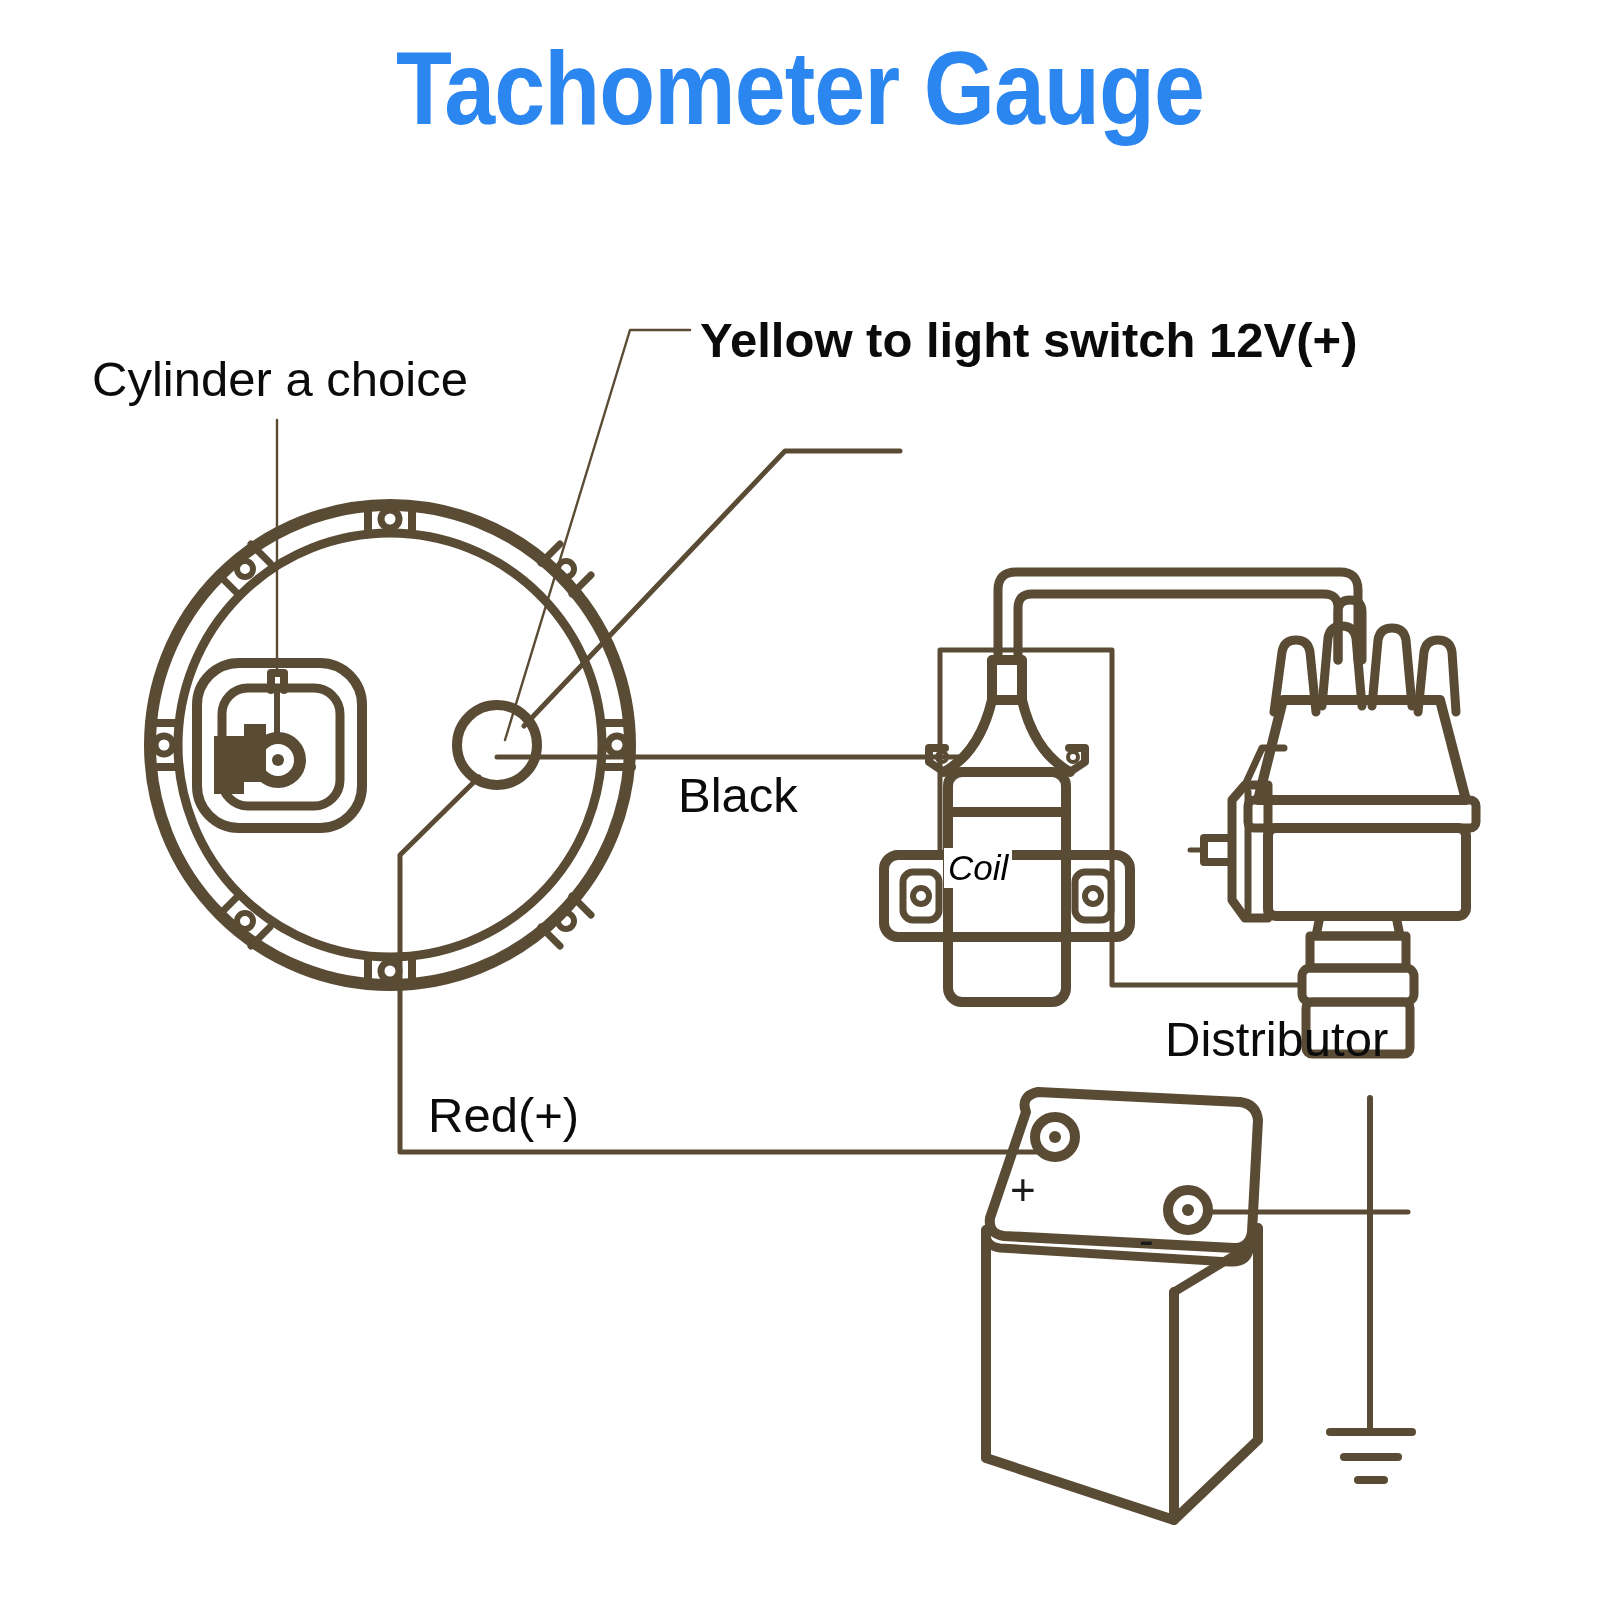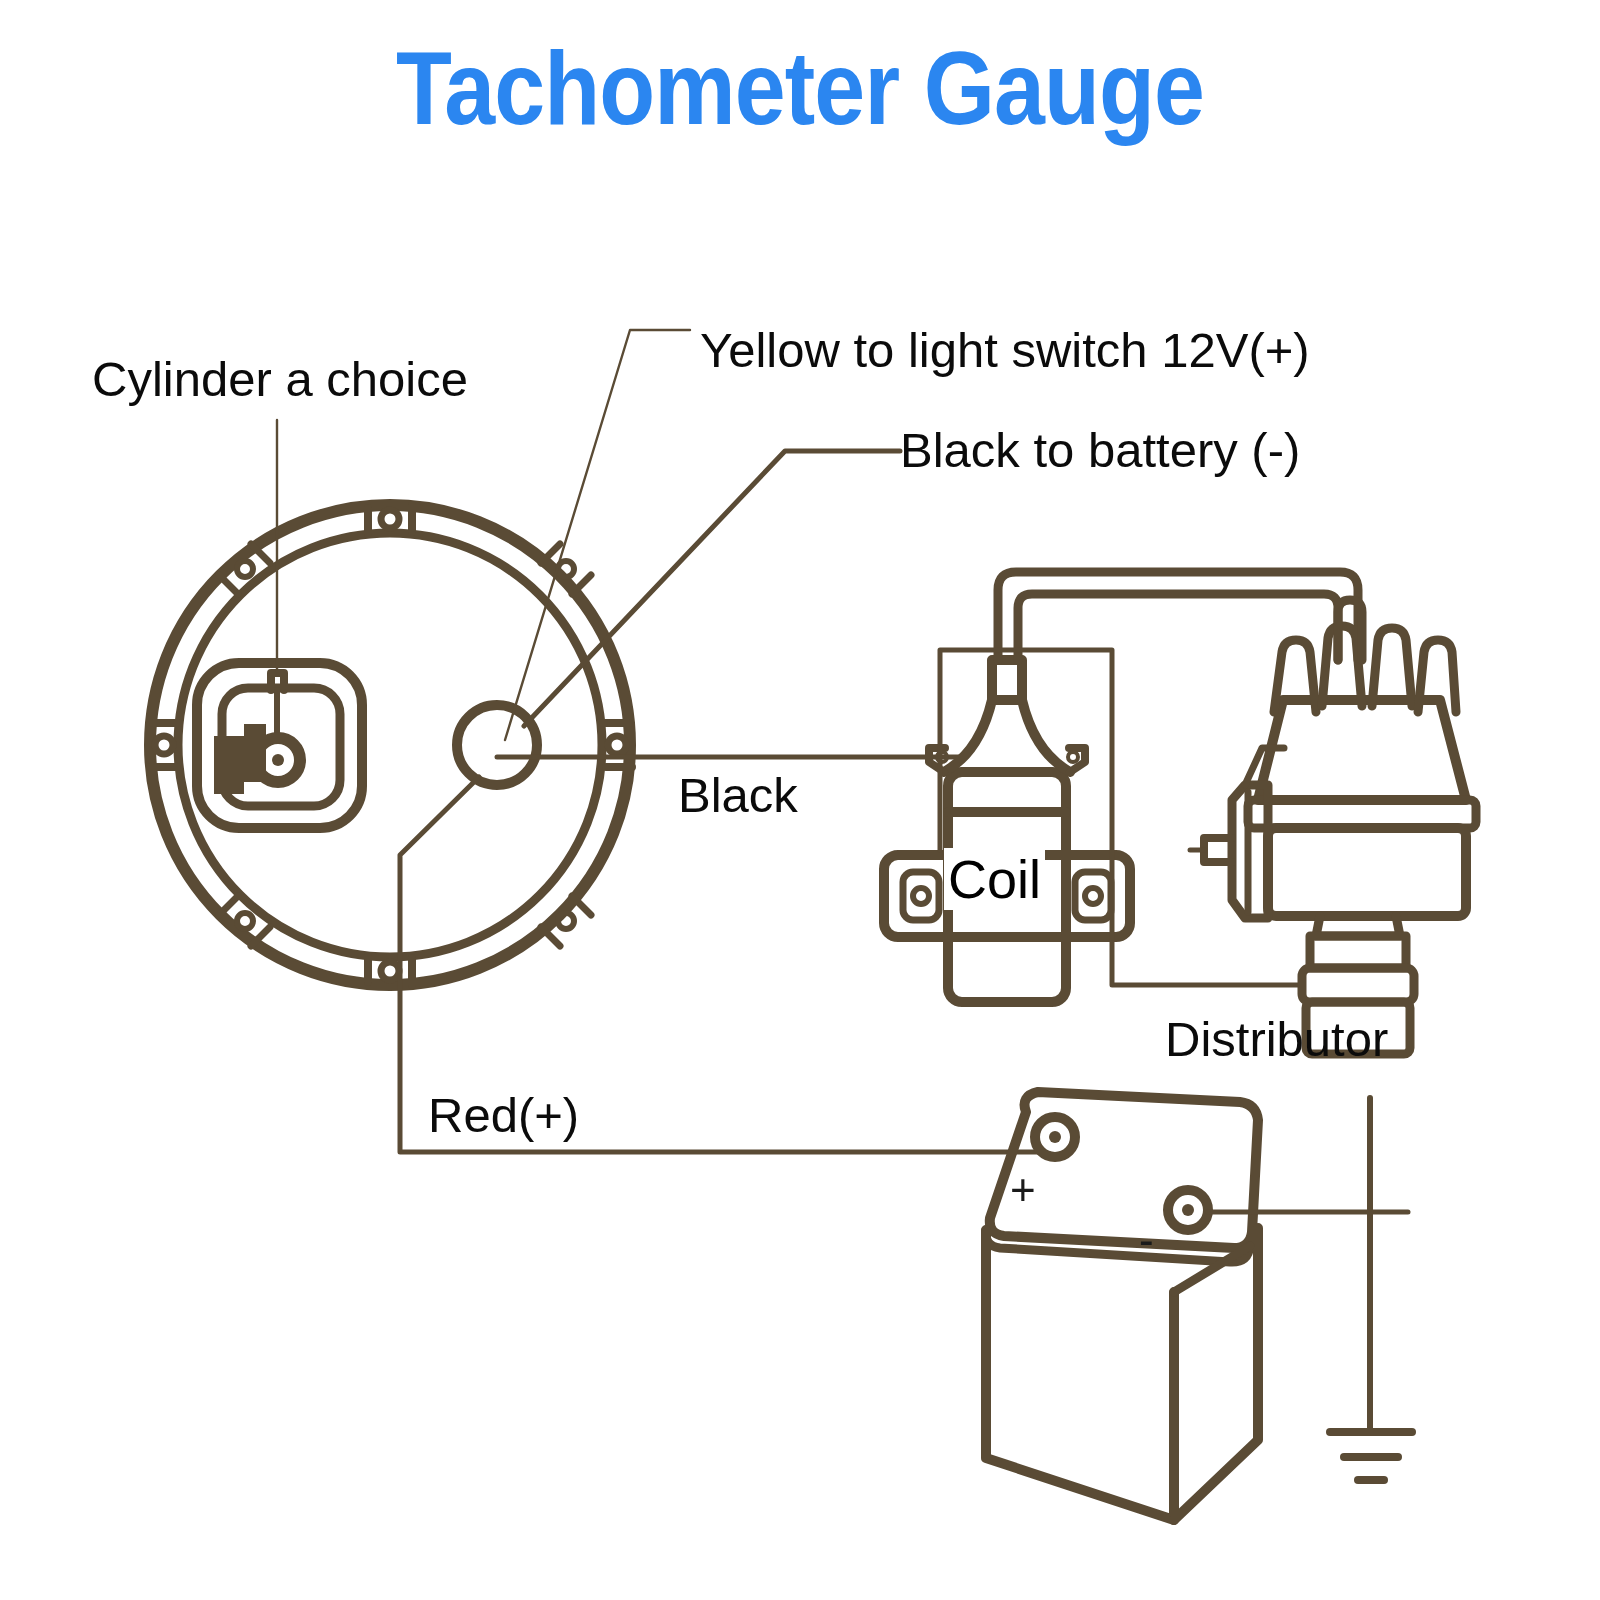--- a/index.html
+++ b/index.html
@@ -30,21 +30,21 @@
     white-space:nowrap;user-select:none;
   }
   .lbl.c{text-align:center;}
 
   .plusminus{
     position:absolute;font-family:"Liberation Sans","DejaVu Sans",sans-serif;
     font-size:44px;color:#1a1a1a;user-select:none;line-height:1;
   }
   .boxlbl{
     position:absolute;font-family:"Liberation Sans","DejaVu Sans",sans-serif;
-    font-size:54px;color:#000;background:#ffffff;padding:0 4px;user-select:none;
+    font-size:35px;color:#000;background:#ffffff;padding:0 4px;user-select:none;font-style:italic;
   }
 </style>
 </head>
 <body>
 
 <div id="stage">
 
   <div class="ttl">Tachometer Gauge</div>
 
   <svg id="diagram" viewBox="0 0 1600 1600" xmlns="http://www.w3.org/2000/svg">
@@ -211,23 +211,22 @@
     <g>
       <path class="ink w6" d="M1370 1098 L1370 1432"></path>
       <path class="ink w8" d="M1330 1432 L1412 1432"></path>
       <path class="ink w8" d="M1344 1457 L1398 1457"></path>
       <path class="ink w8" d="M1358 1480 L1384 1480"></path>
     </g>
   </svg>
 
   <div class="lbl c" style="left:40px;top:352px;width:480px;">Cylinder a choice</div>
 
-  <div class="lbl" style="left:700px;top:323px;">Yellow to light switch 12V(+)</div>
-
-  <div class="lbl" style="left:900px;top:423px;">Black to battery (-)</div>
+  <div class="lbl" style="left:700px;top:313px;font-weight:bold;">Yellow to light switch 12V(+)</div>
+
 
   <div class="lbl" style="left:678px;top:768px;">Black</div>
 
   <div class="lbl" style="left:428px;top:1088px;">Red(+)</div>
 
   <div class="boxlbl" style="left:944px;top:848px;">Coil</div>
 
   <div class="lbl" style="left:1165px;top:1012px;">Distributor</div>
 
   <div class="plusminus" style="left:1010px;top:1168px;">+</div>

